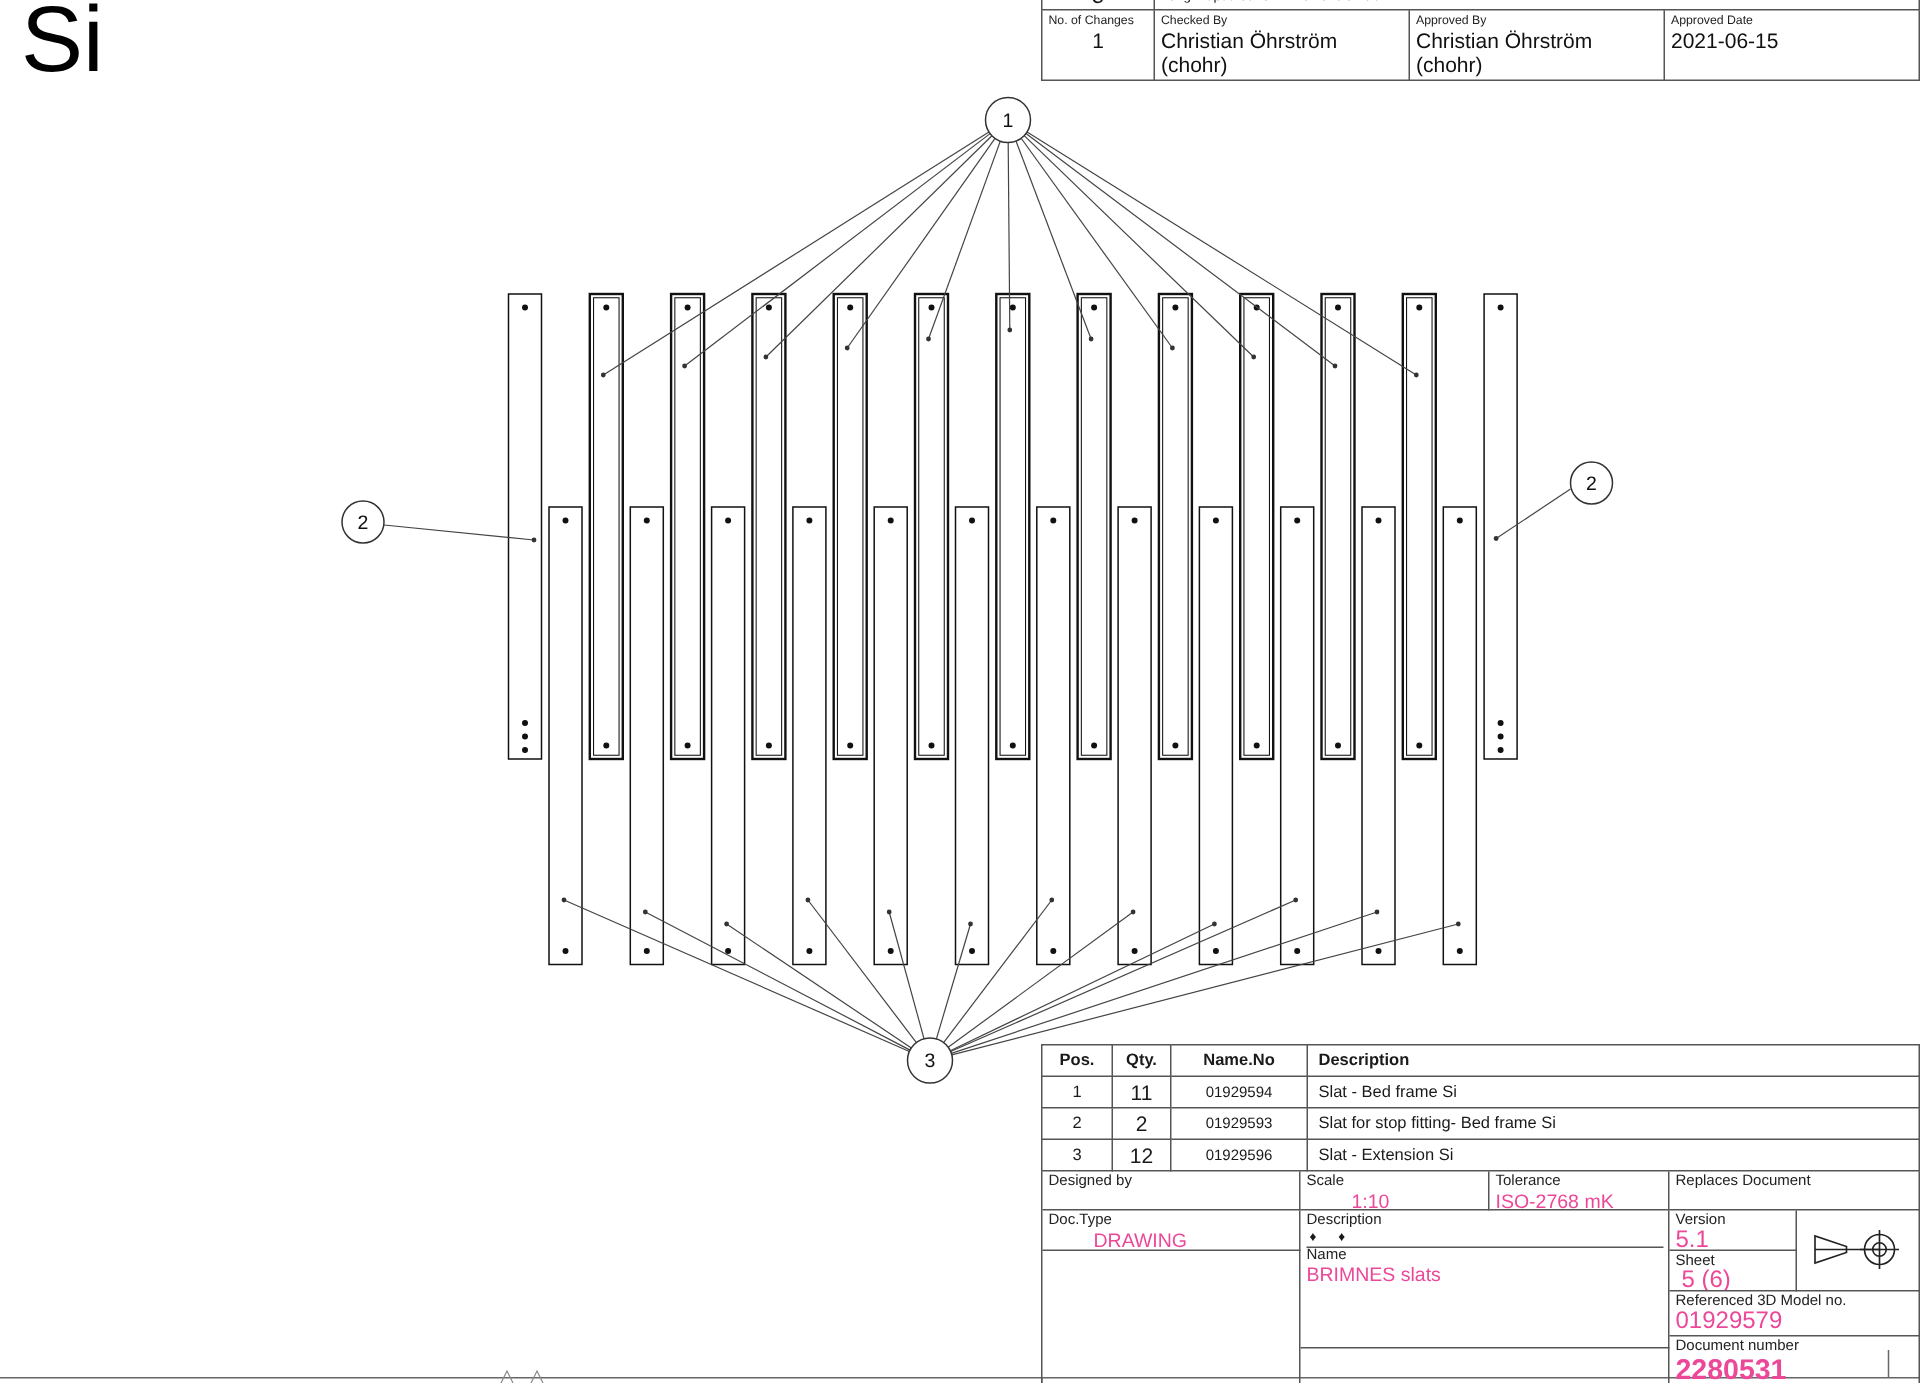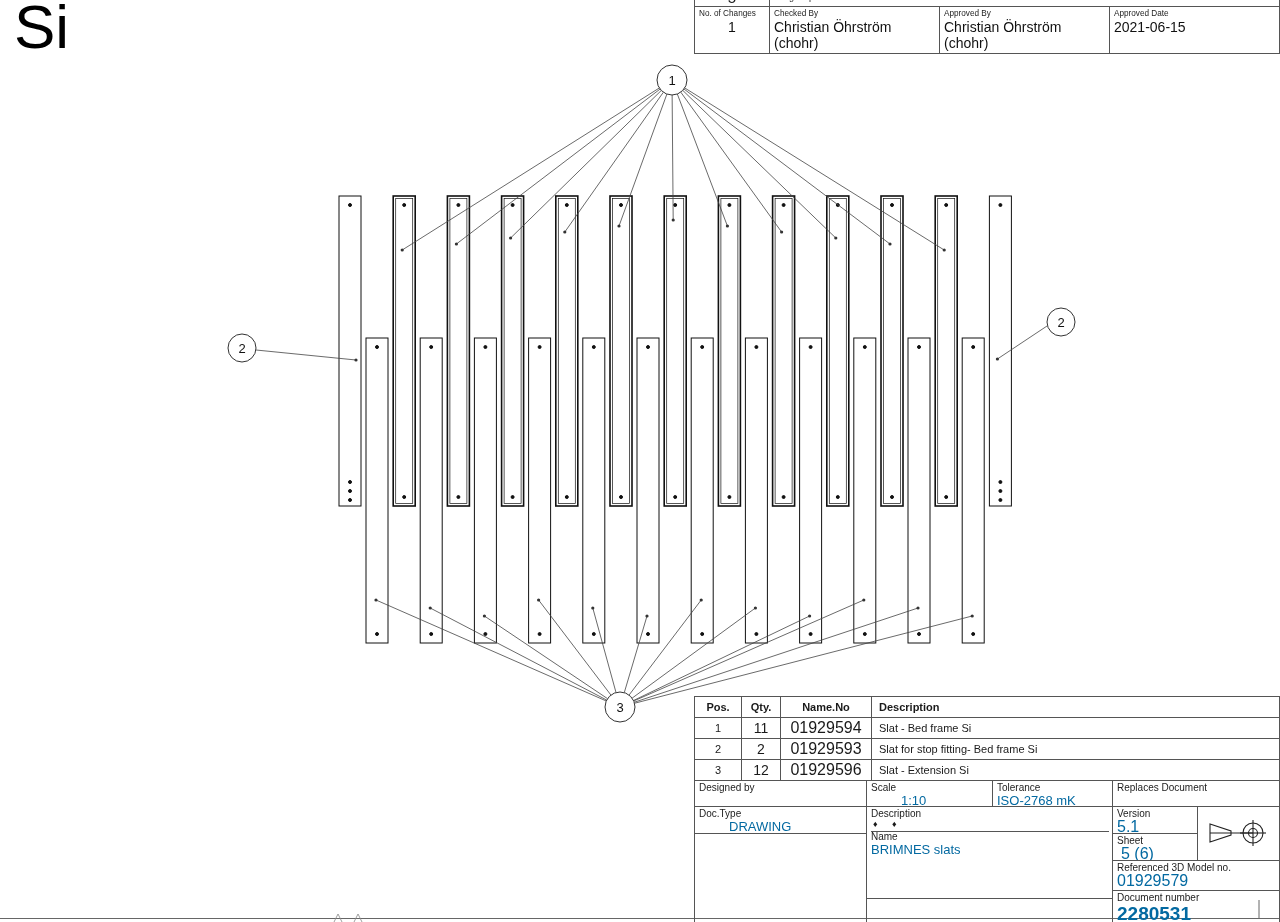--- a/index.html
+++ b/index.html
@@ -106,21 +106,21 @@
     padding: 0;
     height: 20px;
     font-weight: normal;
   }
   #parts-list th {
     font-weight: bold;
     font-size: 11px;
   }
   .pl-pos   { width: 46px; text-align: center; font-size: 11px; }
   .pl-qty   { width: 38px; text-align: center; font-size: 14px; }
-  .pl-model { width: 90px; text-align: center; font-size: 16px; }
+  .pl-model { width: 90px; text-align: center; font-size: 10px; }
   .pl-desc  { text-align: left; padding-left: 7px !important; font-size: 11px; }
   #parts-list th.pl-pos, #parts-list th.pl-qty { text-align: center; }
   #parts-list th.pl-model { text-align: center; }
   #parts-list th.pl-desc { text-align: left; padding-left: 7px !important; }
 
   
   #tb-grid {
     position: relative;
     width: 586px;
     height: 145px;
@@ -140,21 +140,21 @@
     line-height: 11px;
     padding: 1px 0 0 4px;
     color: #222;
     white-space: nowrap;
   }
   .cell .val {
     display: block;
     font-size: 13px;
     line-height: 16px;
     padding: 0 0 0 4px;
-    color: #0369a1;
+    color: #ec4899;
     white-space: nowrap;
   }
   .cell .val.indent { padding-left: 34px; }
   .cell .val.big {
     font-size: 19px;
     font-weight: bold;
     line-height: 22px;
   }
   .cell .val.sm { font-size: 16px; }
   .bt { border-top: 1px solid #555; }

